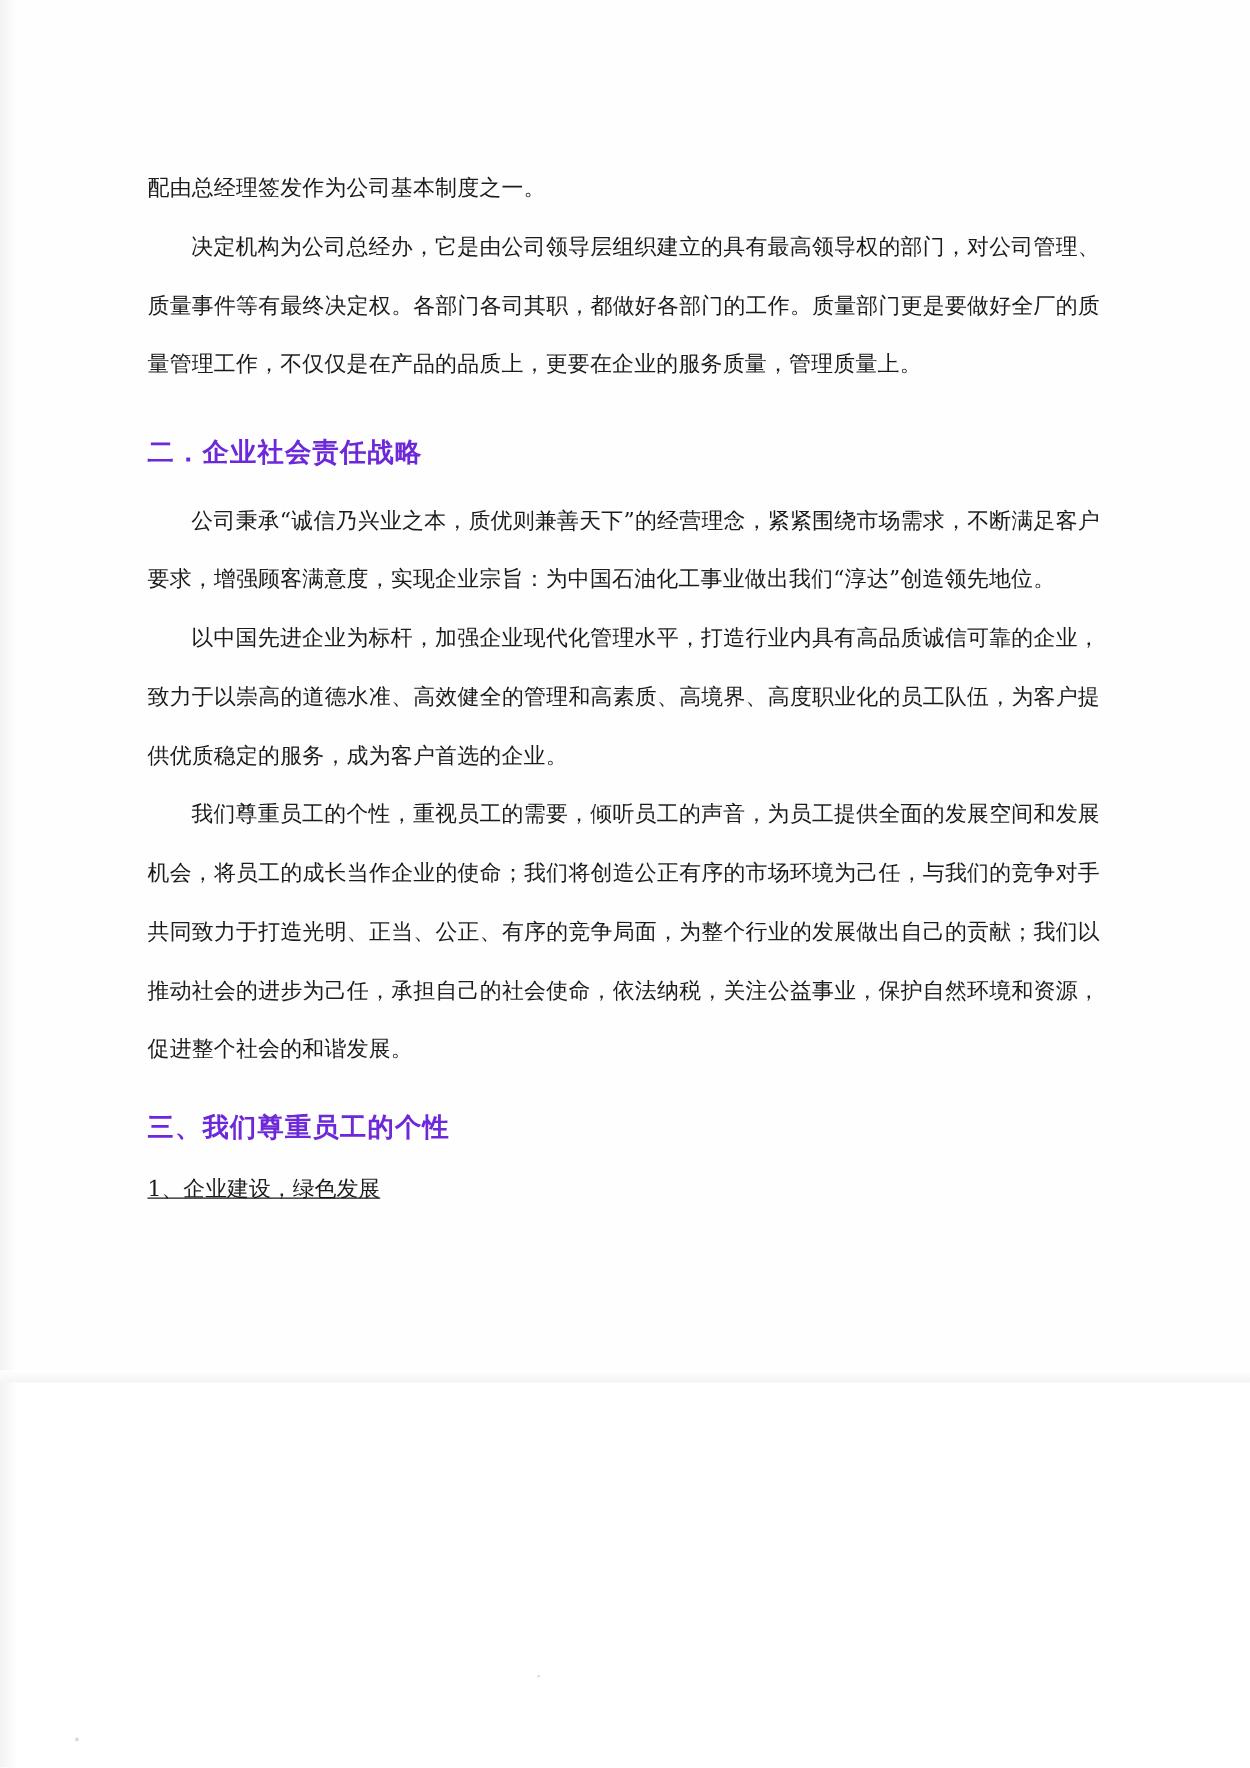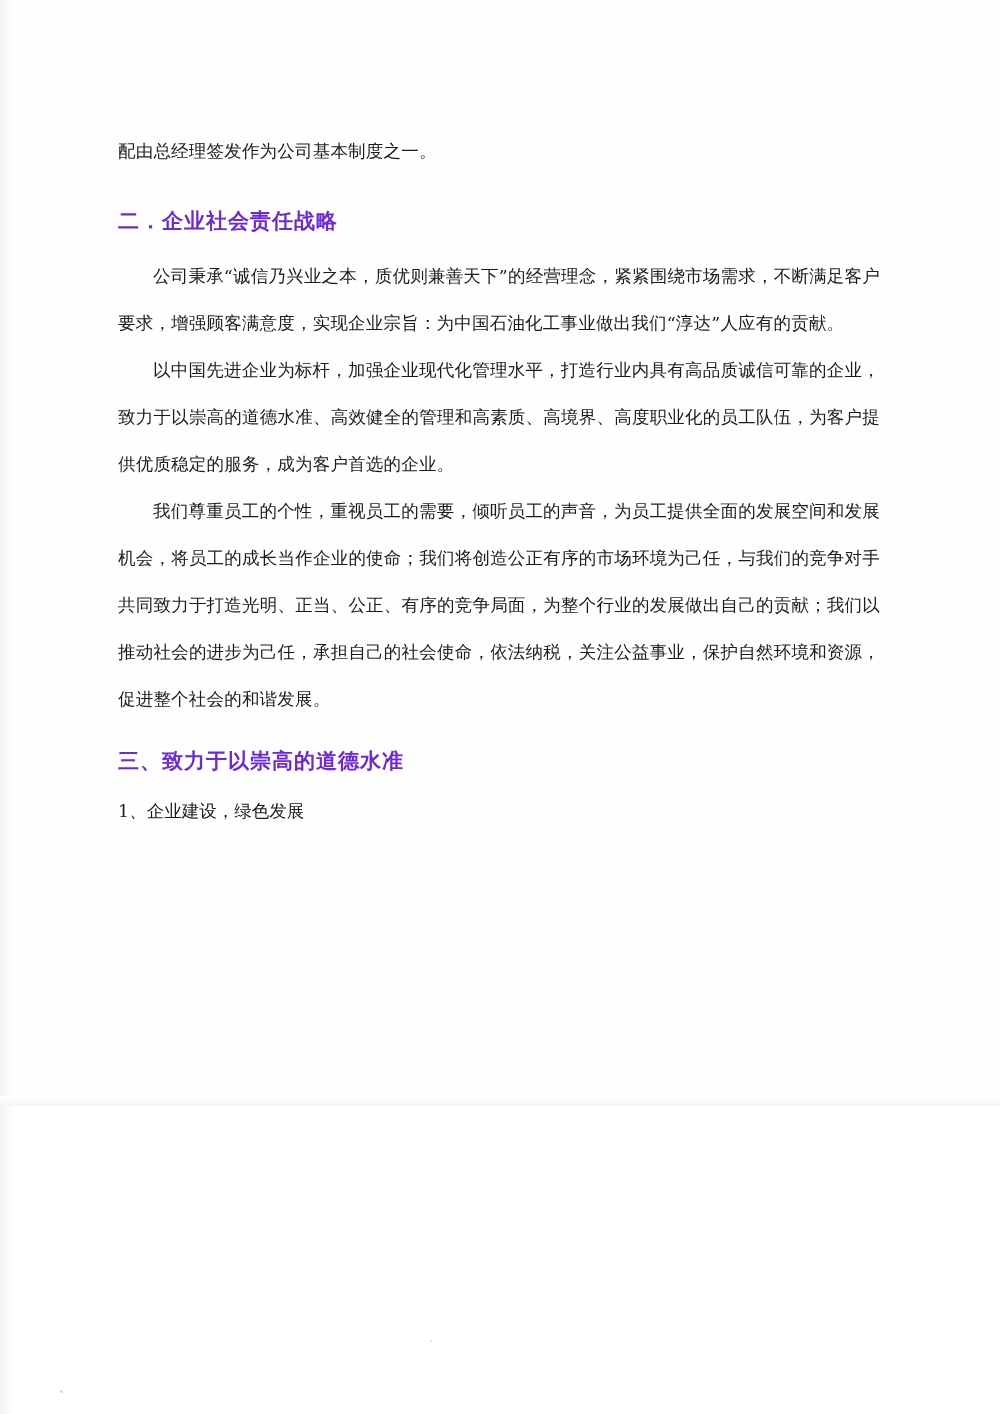--- a/index.html
+++ b/index.html
@@ -54,20 +54,21 @@
     margin-top: 26px;
     margin-bottom: 12px;
   }
   h3.subheading {
     font-size: 17.5px;
     font-weight: normal;
     line-height: 40px;
     margin: 4px 0 0 0;
     color: #1b1b1b;
     font-family: "DejaVu Serif", "Liberation Serif", serif;
+    text-decoration: underline;
   }
   .page-edge-left {
     position: absolute;
     left: 0; top: 0;
     width: 14px; height: 1414px;
     background: linear-gradient(to right, #f2f2f2, #ffffff);
   }
   .page-edge-bottom {
     position: absolute;
     left: 0; bottom: 0;
@@ -87,29 +88,30 @@
   <div class="page-edge-left"></div>
   <div class="page-edge-bottom"></div>
 
   <div class="speck" style="left:60px; top:1390px; width:3px; height:3px;"></div>
   <div class="speck" style="left:430px; top:1340px; width:2px; height:2px;"></div>
 
   <div class="content">
 
     <p class="body-par">配由总经理签发作为公司基本制度之一。</p>
 
+    <p class="body-par indent">决定机构为公司总经办，它是由公司领导层组织建立的具有最高领导权的部门，对公司管理、质量事件等有最终决定权。各部门各司其职，都做好各部门的工作。质量部门更是要做好全厂的质量管理工作，不仅仅是在产品的品质上，更要在企业的服务质量，管理质量上。</p>
 
     <h2 class="heading h-two">二．企业社会责任战略</h2>
 
-    <p class="body-par indent">公司秉承“诚信乃兴业之本，质优则兼善天下”的经营理念，紧紧围绕市场需求，不断满足客户要求，增强顾客满意度，实现企业宗旨：为中国石油化工事业做出我们“淳达”人应有的贡献。</p>
+    <p class="body-par indent">公司秉承“诚信乃兴业之本，质优则兼善天下”的经营理念，紧紧围绕市场需求，不断满足客户要求，增强顾客满意度，实现企业宗旨：为中国石油化工事业做出我们“淳达”创造领先地位。</p>
 
     <p class="body-par indent">以中国先进企业为标杆，加强企业现代化管理水平，打造行业内具有高品质诚信可靠的企业，致力于以崇高的道德水准、高效健全的管理和高素质、高境界、高度职业化的员工队伍，为客户提供优质稳定的服务，成为客户首选的企业。</p>
 
     <p class="body-par indent">我们尊重员工的个性，重视员工的需要，倾听员工的声音，为员工提供全面的发展空间和发展机会，将员工的成长当作企业的使命；我们将创造公正有序的市场环境为己任，与我们的竞争对手共同致力于打造光明、正当、公正、有序的竞争局面，为整个行业的发展做出自己的贡献；我们以推动社会的进步为己任，承担自己的社会使命，依法纳税，关注公益事业，保护自然环境和资源，促进整个社会的和谐发展。</p>
 
 
-    <h2 class="heading">三、致力于以崇高的道德水准</h2>
+    <h2 class="heading">三、我们尊重员工的个性</h2>
 
     <h3 class="subheading">1、企业建设，绿色发展</h3>
 
 
   </div>
 </div>
 
 </body></html>

